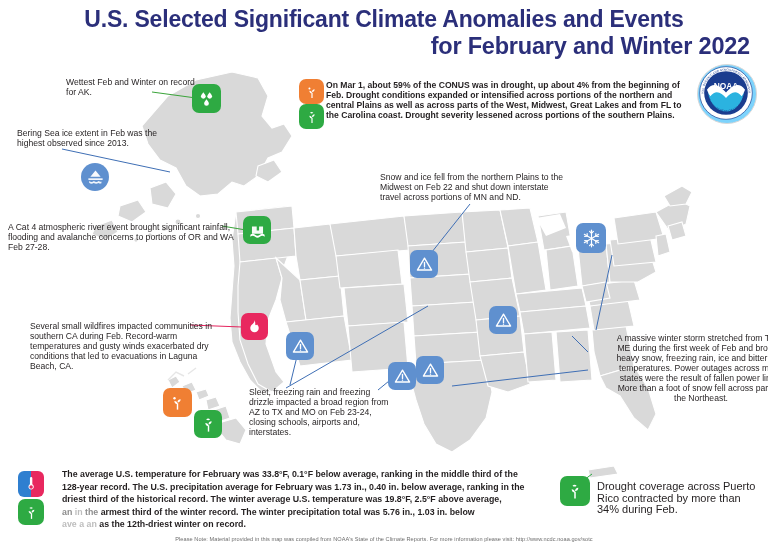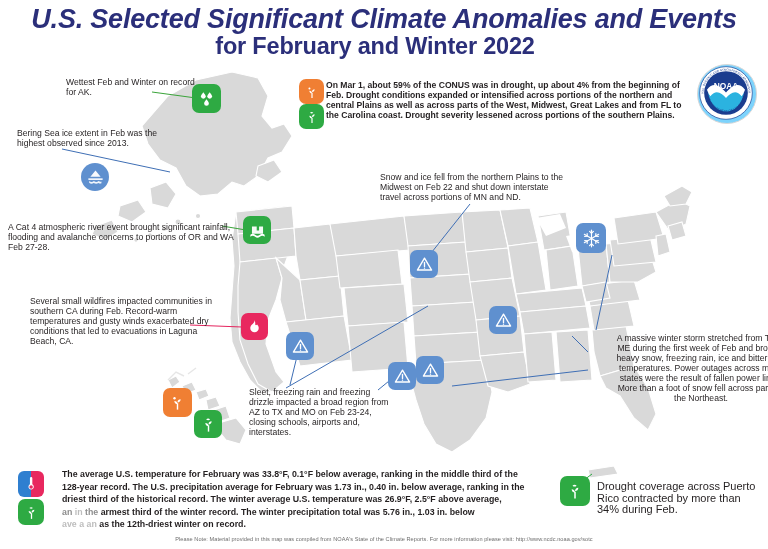--- a/index.html
+++ b/index.html
@@ -14,22 +14,22 @@
   #page{position:absolute;inset:0;}
 
   
   .title-block{
     position:absolute;left:0;top:6px;width:768px;
     text-align:center;
     color:#2b2f7a;
     font-weight:bold;
     letter-spacing:-0.2px;
   }
-  .title-l1{font-size:27px;line-height:27px;font-style:italic;}
-  .title-l2{font-size:23.5px;line-height:27px;padding-right:18px;text-align:center;}
+  .title-l1{font-size:23px;line-height:27px;}
+  .title-l2{font-size:23.5px;line-height:27px;padding-right:18px;text-align:right;}
 
   
   .map-layer{position:absolute;inset:0;pointer-events:none;}
 
   
   .callout{
     position:absolute;
     font-size:8.6px;
     line-height:10px;
     color:#231f20;
@@ -365,37 +365,37 @@
       </text>
     </svg>
   </div>
 
   <div class="callout" style="left:66px;top:77px;width:130px;">Wettest Feb and Winter on record for AK.</div>
 
   <div class="callout" style="left:17px;top:128px;width:152px;">Bering Sea ice extent in Feb was the highest observed since 2013.</div>
 
   <div class="callout" style="left:8px;top:222px;width:232px;">A Cat 4 atmospheric river event brought significant rainfall, flooding and avalanche concerns to portions of OR and WA Feb 27-28.</div>
 
-  <div class="callout" style="left:30px;top:296px;width:196px;">Several small wildfires impacted communities in southern CA during Feb. Record-warm temperatures and gusty winds exacerbated dry conditions that led to evacuations in Laguna Beach, CA.</div>
+  <div class="callout" style="left:30px;top:321px;width:196px;">Several small wildfires impacted communities in southern CA during Feb. Record-warm temperatures and gusty winds exacerbated dry conditions that led to evacuations in Laguna Beach, CA.</div>
 
 
   <div class="callout bold" style="left:326px;top:80px;width:364px;">On Mar 1, about 59% of the CONUS was in drought, up about 4% from the beginning of Feb. Drought conditions expanded or intensified across portions of the northern and central Plains as well as across parts of the West, Midwest, Great Lakes and from FL to the Carolina coast. Drought severity lessened across portions of the southern Plains.</div>
 
   <div class="callout" style="left:380px;top:172px;width:190px;">Snow and ice fell from the northern Plains to the Midwest on Feb 22 and shut down interstate travel across portions of MN and ND.</div>
 
   <div class="callout" style="left:249px;top:387px;width:140px;">Sleet, freezing rain and freezing drizzle impacted a broad region from AZ to TX and MO on Feb 23-24, closing schools, airports and, interstates.</div>
 
   <div class="callout" style="left:616px;top:333px;width:170px;text-align:center;">A massive winter storm stretched from TX to ME during the first week of Feb and brought heavy snow, freezing rain, ice and bitter cold temperatures. Power outages across many states were the result of fallen power lines. More than a foot of snow fell across parts of the Northeast.</div>
 
   <div class="pr-text">Drought coverage across Puerto Rico contracted by more than 34% during Feb.</div>
 
   <div class="summary">
     <div>The average U.S. temperature for February was 33.8°F, 0.1°F below average, ranking in the middle third of the</div>
     <div>128-year record. The U.S. precipitation average for February was 1.73 in., 0.40 in. below average, ranking in the</div>
-    <div>driest third of the historical record. The winter average U.S. temperature was 26.9°F, 2.5°F above average,</div>
+    <div>driest third of the historical record. The winter average U.S. temperature was 19.8°F, 2.5°F above average,</div>
     <div>
       <span class="faded">an</span>
       <span class="faded2">in</span>
       <span class="faded">the</span>
       <span>armest third of the winter record. The winter precipitation total was 5.76 in., 1.03 in. below</span>
     </div>
     <div>
       <span class="faded2">ave</span>
       <span class="faded2">a</span>
       <span class="faded2">an</span>

